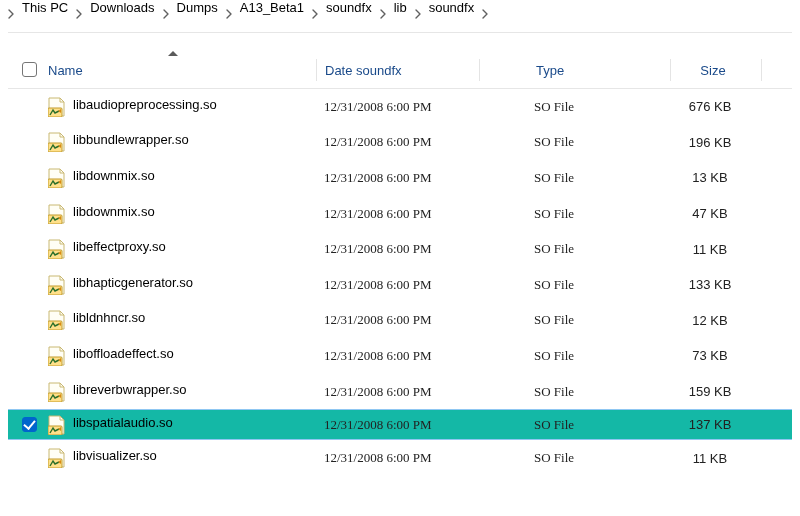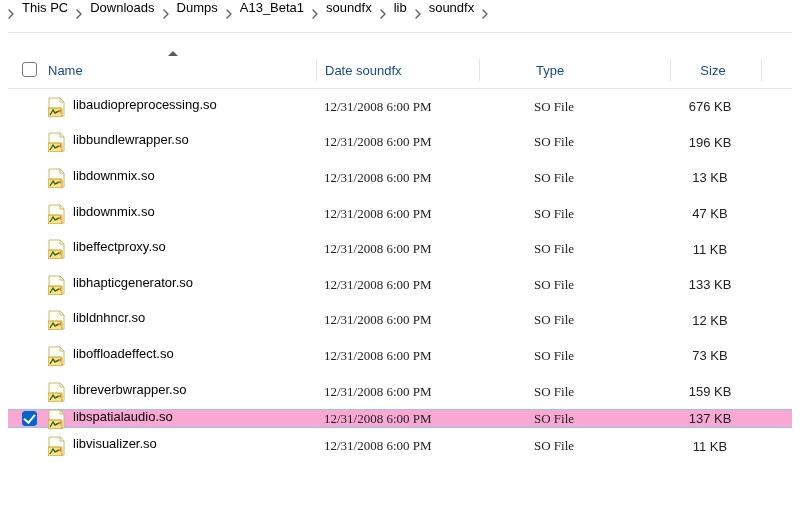--- a/index.html
+++ b/index.html
@@ -85,24 +85,24 @@
     transform: rotate(40deg);
   }
   .list { margin: 0 8px; }
   .row {
     display: flex;
     align-items: center;
     height: 35.6px;
     padding-left: 14px;
   }
   .row.selected {
-    background: #f9a8d4;
+    background: #14b8a6;
     border: 1px solid #8fc7f2;
     border-left: none; border-right: none;
-    height: 19px;
+    height: 31px;
   }
   .row .col-name { display:flex; align-items:flex-start; gap:8px; }
   .row .col-check { display:flex; align-items:center; }
   .row .col-check .chk { visibility: hidden; }
   .row.selected .col-check .chk { visibility: visible; }
   .fname { white-space: nowrap; }
   .ficon {
     width: 17px; height: 20px; flex: 0 0 17px;
     display: inline-block; position: relative;
   }

